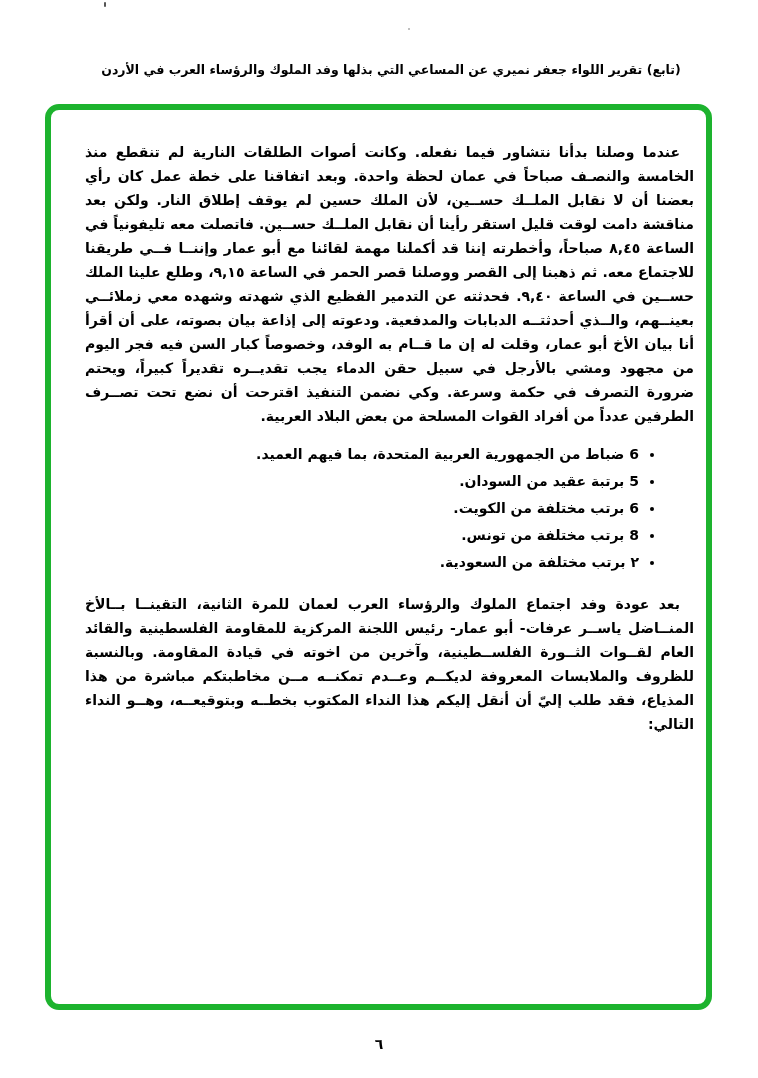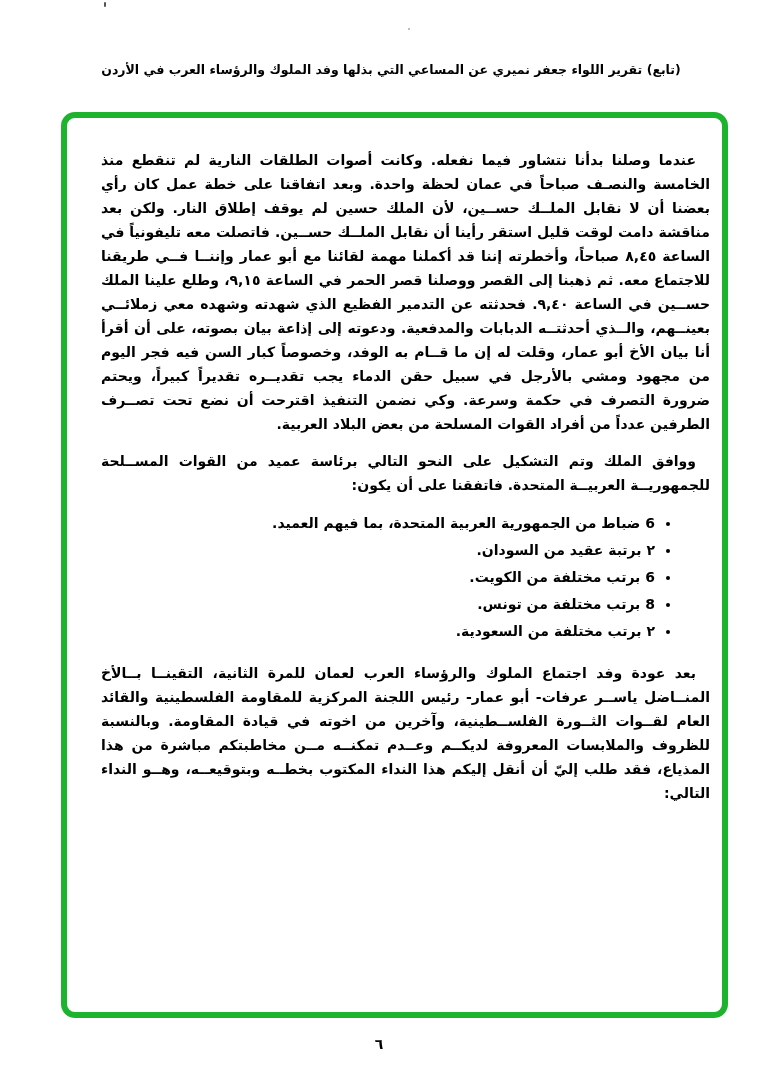--- a/index.html
+++ b/index.html
@@ -29,31 +29,30 @@
     left: 12px;
     width: 100%;
     text-align: center;
     direction: rtl;
     font-size: 12.5px;
     font-weight: bold;
     letter-spacing: 0;
   }
   .green-box {
     position: absolute;
-    top: 112px;
+    top: 104px;
     left: 45px;
     width: 667px;
     height: 906px;
     box-sizing: border-box;
     border: 6px solid #1db32e;
     border-radius: 14px;
     padding: 30px 12px 0 34px;
     direction: rtl;
     overflow: hidden;
-    margin-left: 16px;
   }
   .para {
     margin: 0 0 13px 0;
     font-size: 14px;
     font-weight: bold;
     line-height: 24px;
     text-align: justify;
     text-justify: inter-word;
     direction: rtl;
   }
@@ -95,25 +94,24 @@
 
   <div class="scan-speck speck-1"></div>
   <div class="scan-speck speck-2"></div>
 
   <div class="header">(تابع) تقرير اللواء جعفر نميري عن المساعي التي بذلها وفد الملوك والرؤساء العرب في الأردن</div>
 
   <div class="green-box">
 
     <p class="para indent">عندما وصلنا بدأنا نتشاور فيما نفعله. وكانت أصوات الطلقات النارية لم تنقطع منذ الخامسة والنصـف صباحاً في عمان لحظة واحدة. وبعد اتفاقنا على خطة عمل كان رأي بعضنا أن لا نقابل الملــك حســين، لأن الملك حسين لم يوقف إطلاق النار. ولكن بعد مناقشة دامت لوقت قليل استقر رأينا أن نقابل الملــك حســين. فاتصلت معه تليفونياً في الساعة ٨,٤٥ صباحاً، وأخطرته إننا قد أكملنا مهمة لقائنا مع أبو عمار وإننــا فــي طريقنا للاجتماع معه. ثم ذهبنا إلى القصر ووصلنا قصر الحمر في الساعة ٩,١٥، وطلع علينا الملك حســين في الساعة ٩,٤٠. فحدثته عن التدمير الفظيع الذي شهدته وشهده معي زملائــي بعينــهم، والــذي أحدثتــه الدبابات والمدفعية. ودعوته إلى إذاعة بيان بصوته، على أن أقرأ أنا بيان الأخ أبو عمار، وقلت له إن ما قــام به الوفد، وخصوصاً كبار السن فيه فجر اليوم من مجهود ومشي بالأرجل في سبيل حقن الدماء يجب تقديــره تقديراً كبيراً، ويحتم ضرورة التصرف في حكمة وسرعة. وكي نضمن التنفيذ اقترحت أن نضع تحت تصــرف الطرفين عدداً من أفراد القوات المسلحة من بعض البلاد العربية.</p>
 
-    <p class="para indent">ووافق الملك وتم التشكيل على النحو التالي برئاسة عميد من القوات المســلحة للجمهوريــة العربيــة المتحدة. فاتفقنا على أن يكون:</p>
 
     <ul class="agreement-list">
       <li>6 ضباط من الجمهورية العربية المتحدة، بما فيهم العميد.</li>
-      <li>٢ برتبة عقيد من السودان.</li>
+      <li>5 برتبة عقيد من السودان.</li>
       <li>6 برتب مختلفة من الكويت.</li>
       <li>8 برتب مختلفة من تونس.</li>
       <li>٢ برتب مختلفة من السعودية.</li>
     </ul>
 
 
 
     <p class="para indent">بعد عودة وفد اجتماع الملوك والرؤساء العرب لعمان للمرة الثانية، التقينــا بــالأخ المنــاضل ياســر عرفات- أبو عمار- رئيس اللجنة المركزية للمقاومة الفلسطينية والقائد العام لقــوات الثــورة الفلســطينية، وآخرين من اخوته في قيادة المقاومة. وبالنسبة للظروف والملابسات المعروفة لديكــم وعــدم تمكنــه مــن مخاطبتكم مباشرة من هذا المذياع، فقد طلب إليّ أن أنقل إليكم هذا النداء المكتوب بخطــه وبتوقيعــه، وهــو النداء التالي:</p>
 
   </div>

